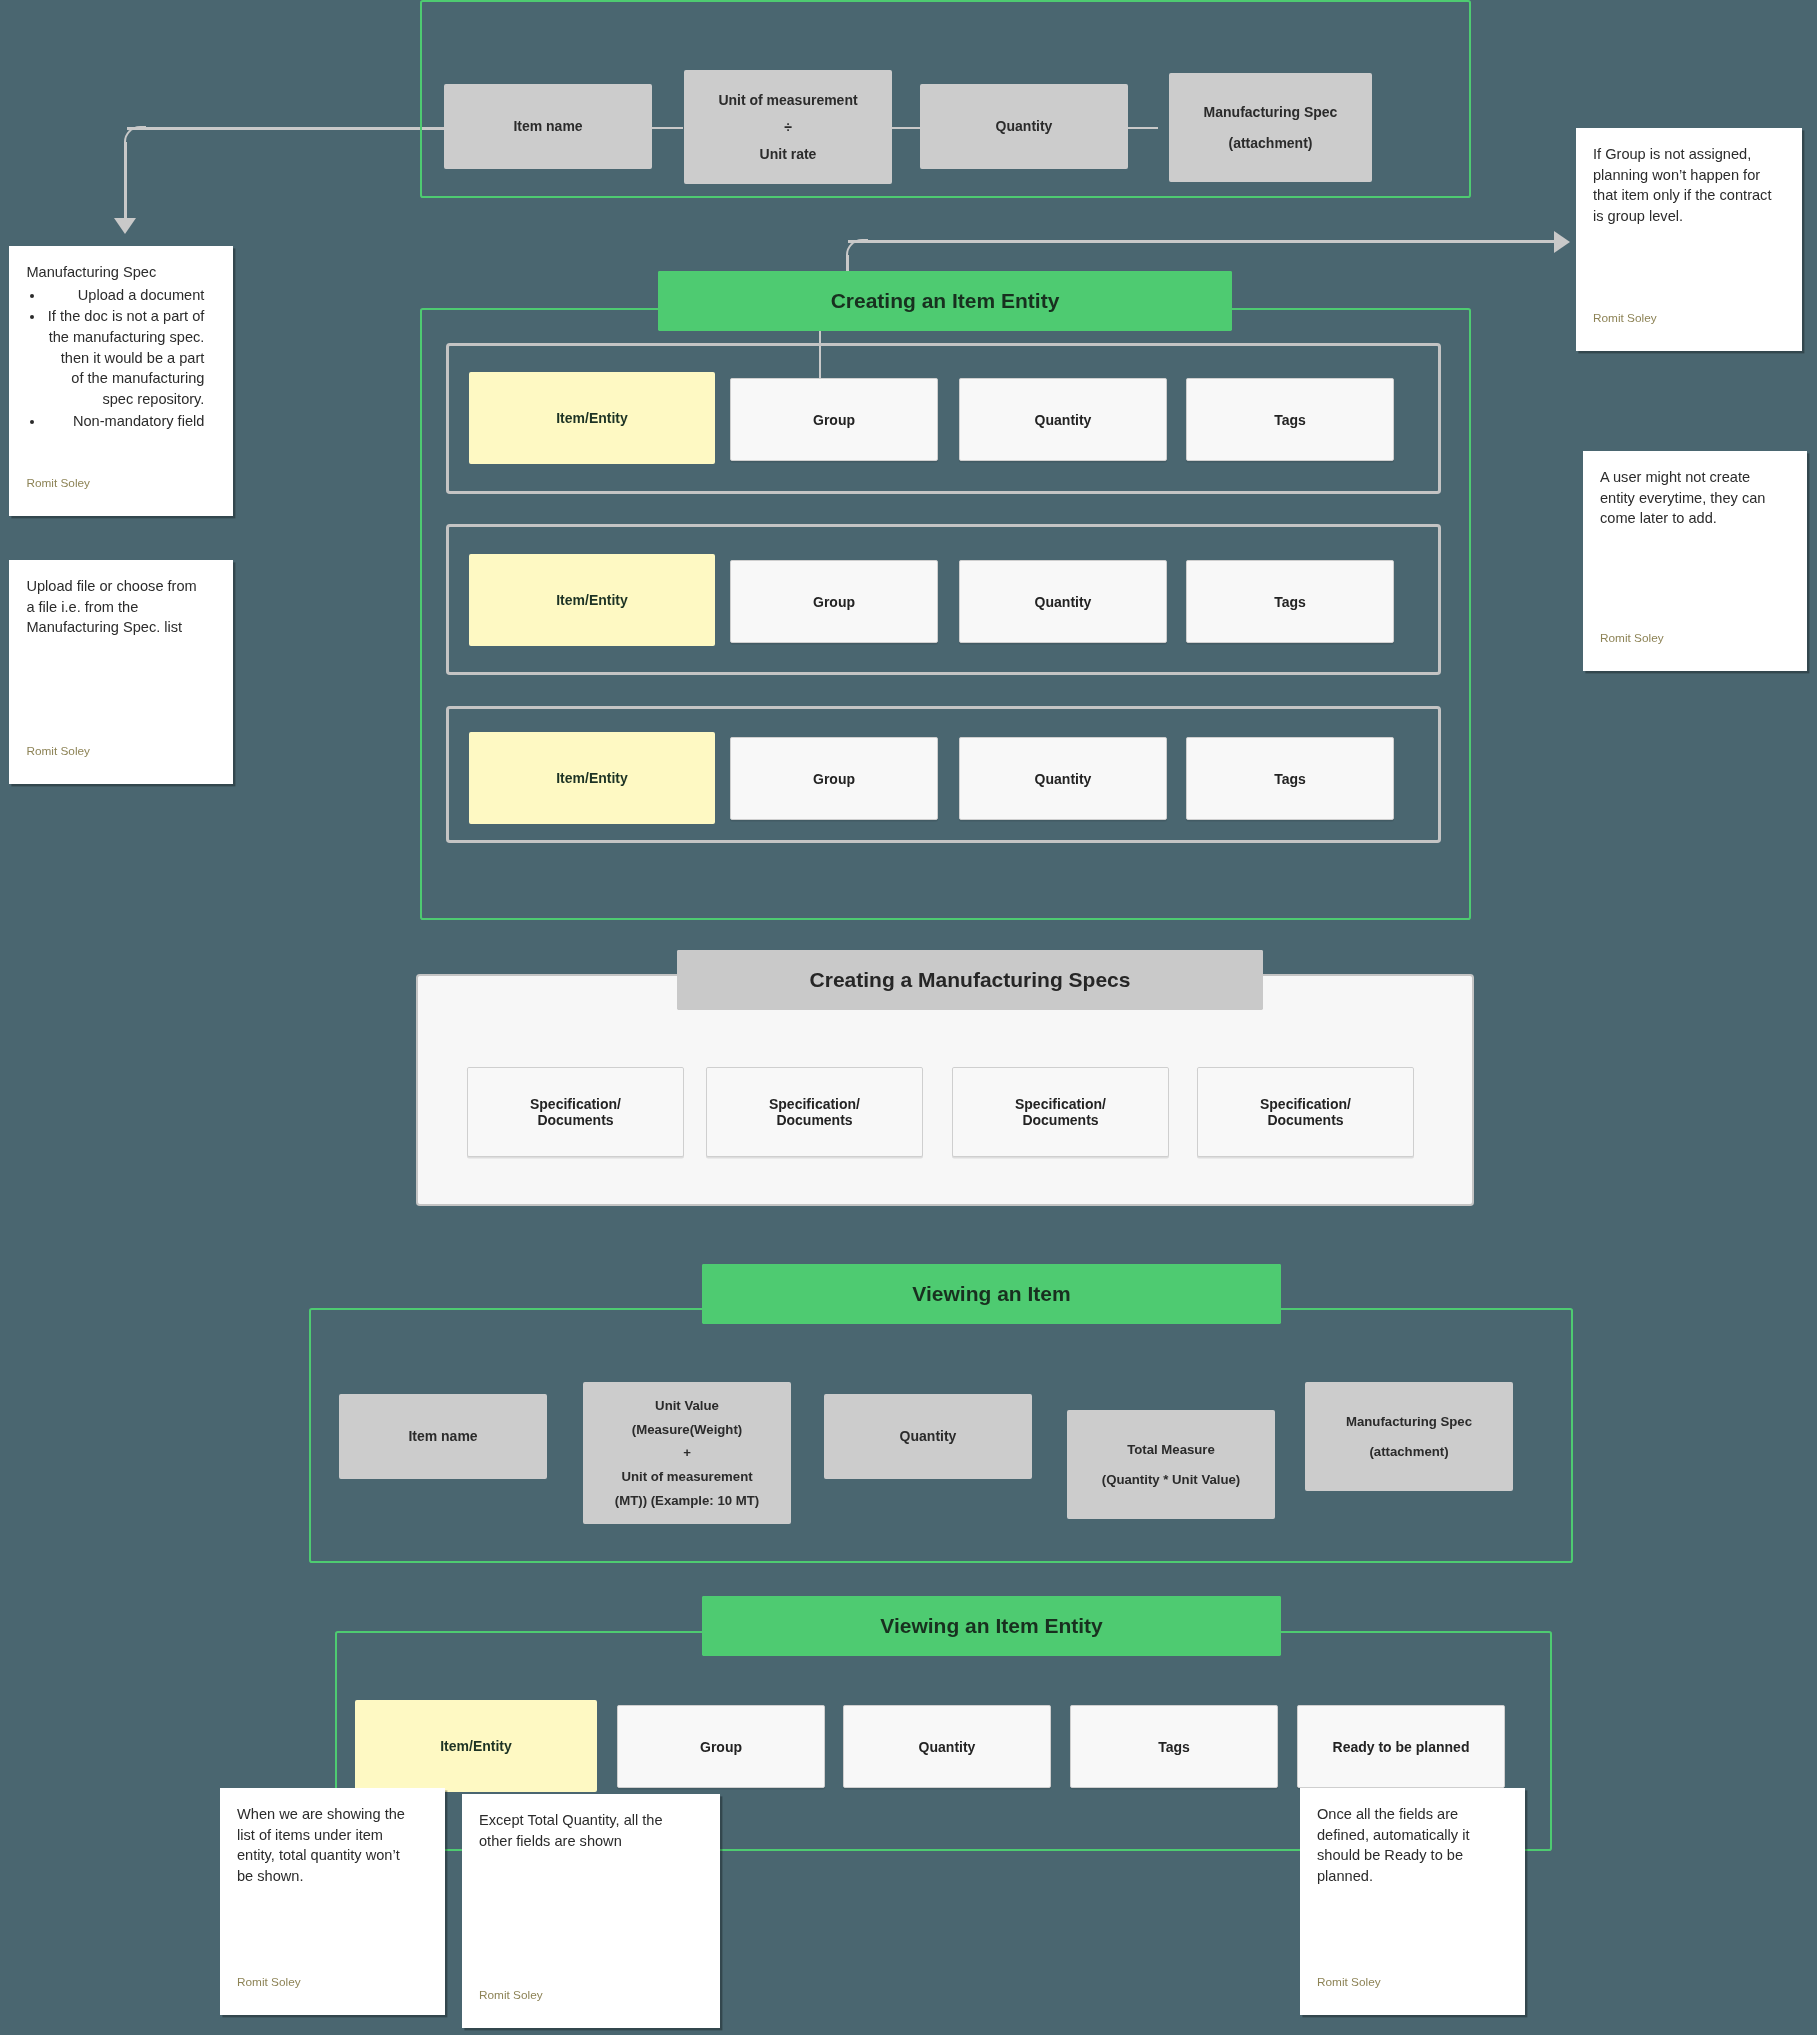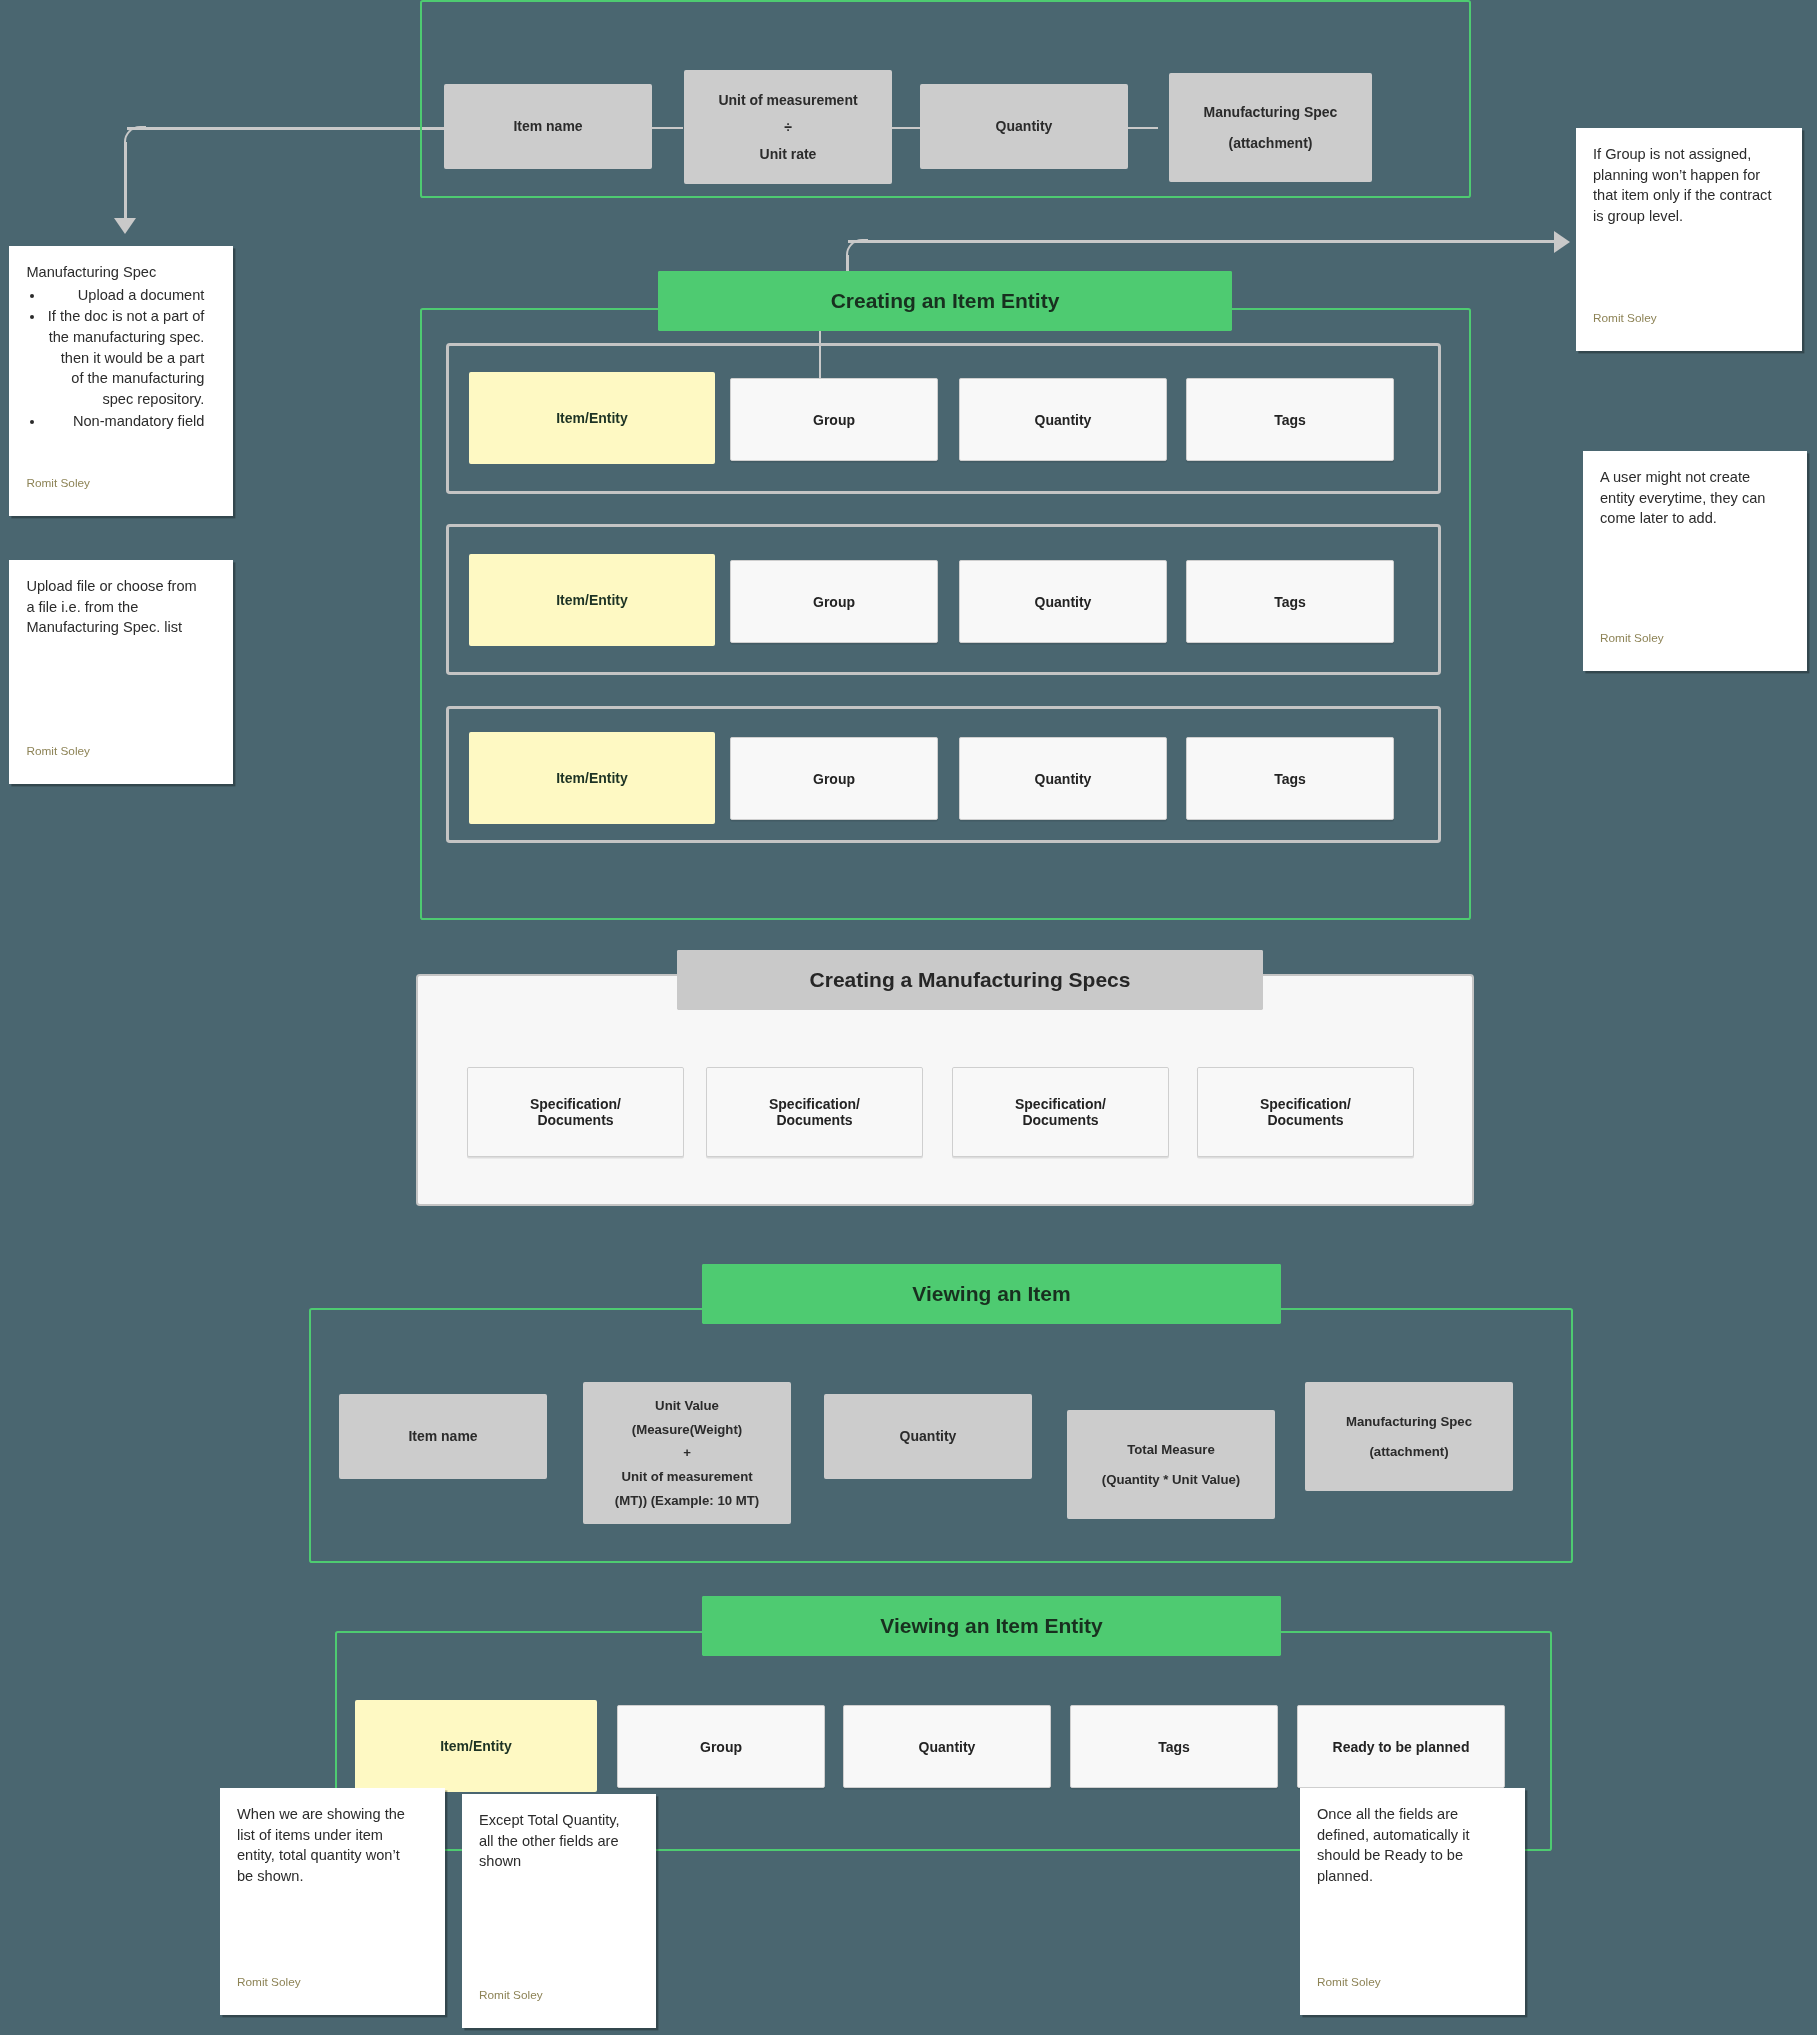--- a/index.html
+++ b/index.html
@@ -258,21 +258,21 @@
   <div class="abs sticky" style="left:1583px; top:451px; width:224px; height:220px;">
     <div>A user might not create entity everytime, they can come later to add.</div>
     <div class="author">Romit Soley</div>
   </div>
 
   <div class="abs sticky" style="left:220px; top:1788px; width:225px; height:227px;">
     <div>When we are showing the list of items under item entity, total quantity won’t be shown.</div>
     <div class="author">Romit Soley</div>
   </div>
 
-  <div class="abs sticky" style="left:462px; top:1794px; width:194px; height:234px;">
+  <div class="abs sticky" style="left:462px; top:1794px; width:258px; height:234px;">
     <div>Except Total Quantity, all the other fields are shown</div>
     <div class="author">Romit Soley</div>
   </div>
 
   <div class="abs sticky" style="left:1300px; top:1788px; width:225px; height:227px;">
     <div>Once all the fields are defined, automatically it should be Ready to be planned.</div>
     <div class="author">Romit Soley</div>
   </div>
 
 </div>

